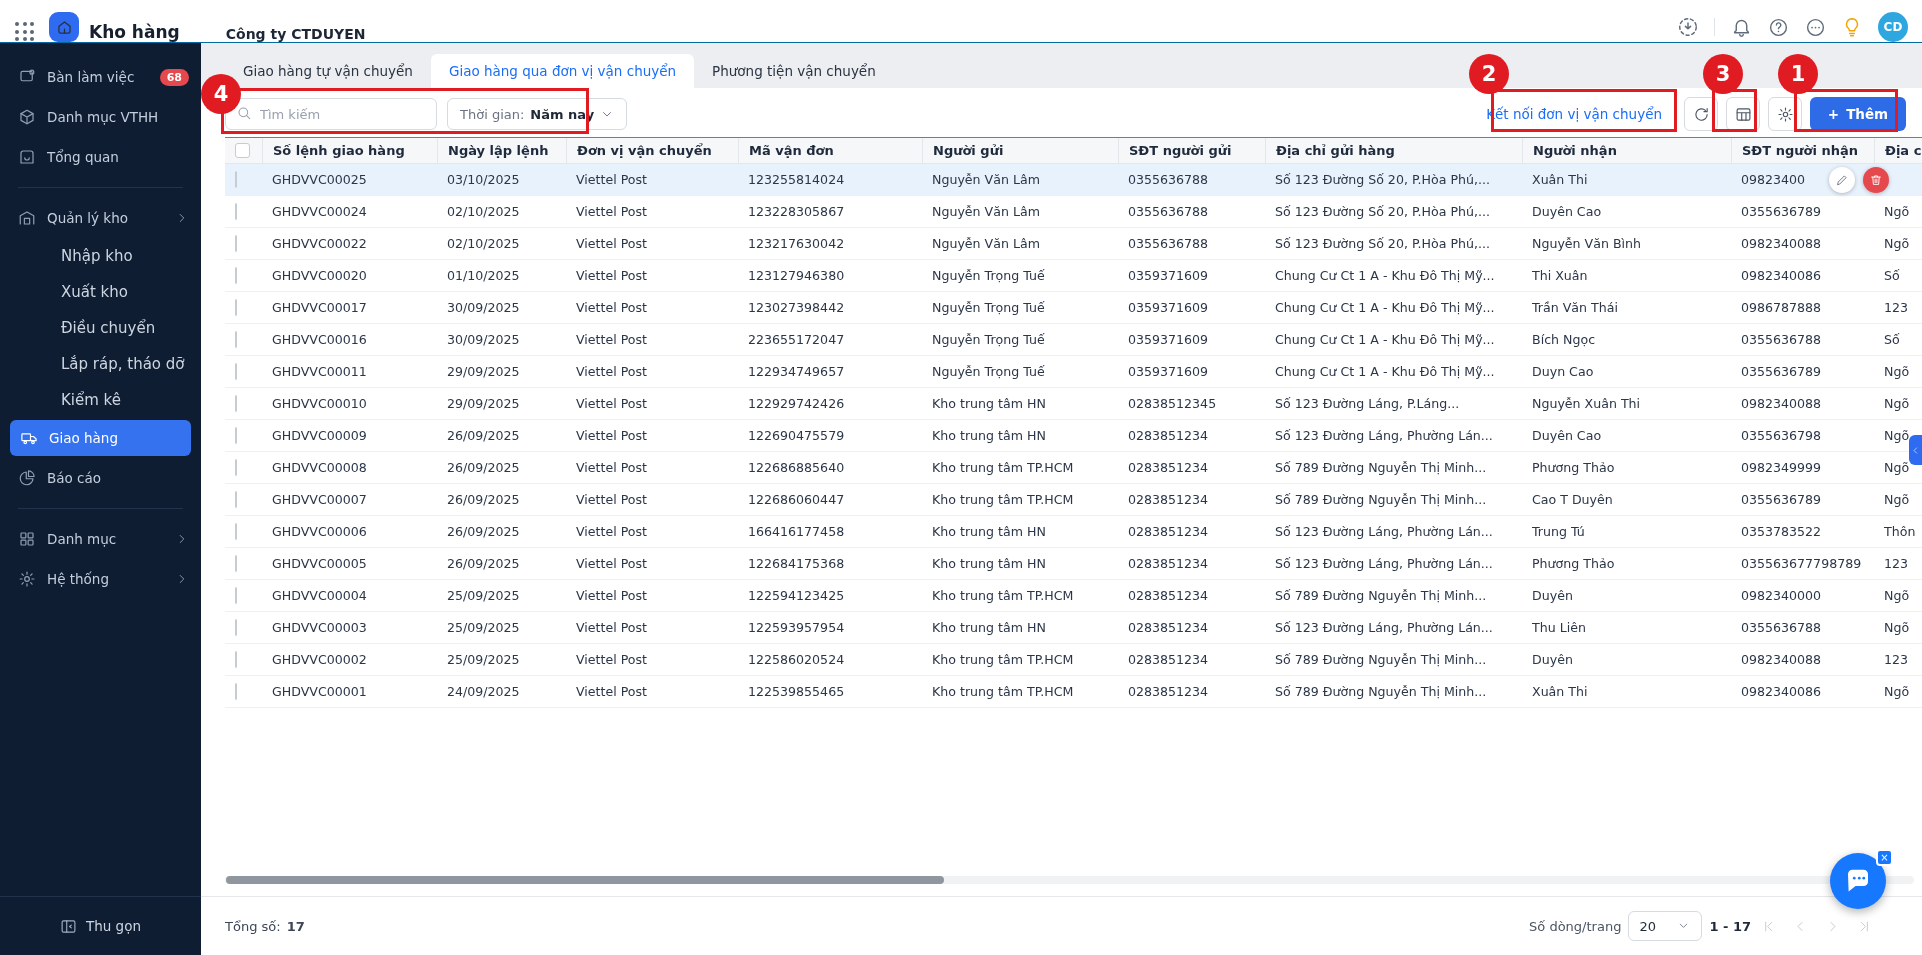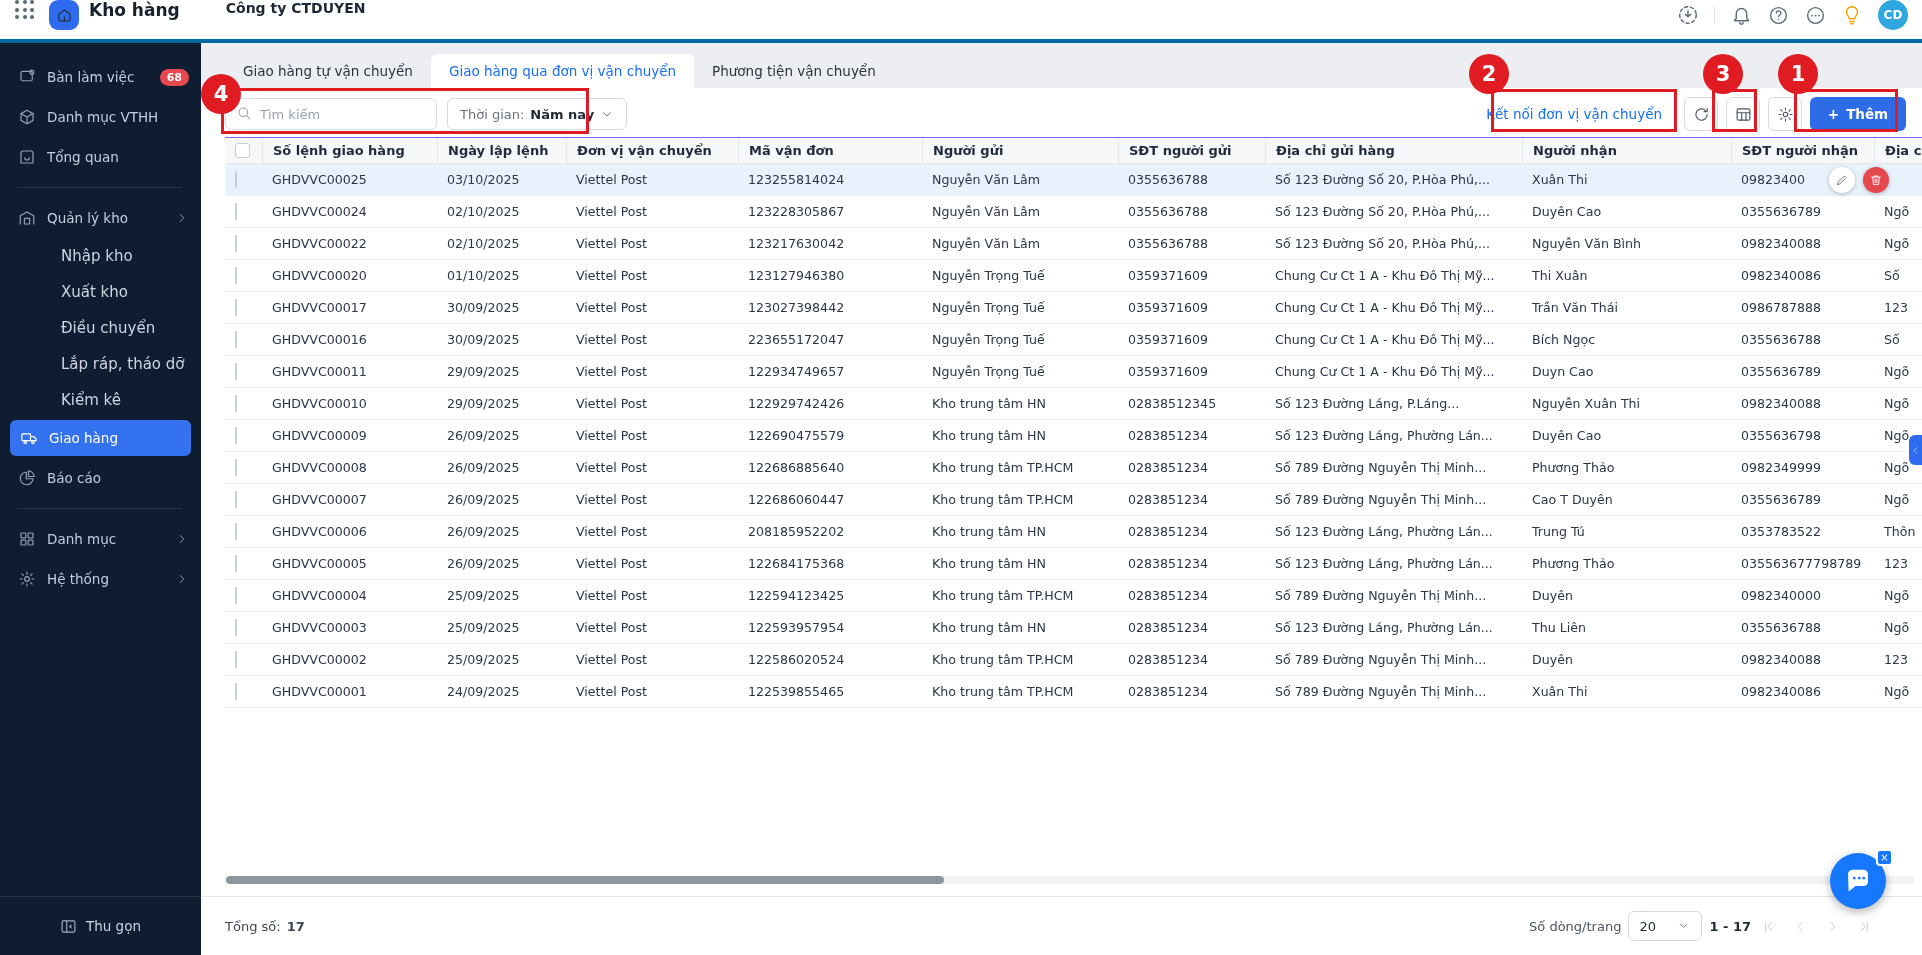--- a/index.html
+++ b/index.html
@@ -1,21 +1,21 @@
 <!DOCTYPE html>
 <html><head>
 <meta charset="utf-8">
 <style>
   * { margin:0; padding:0; box-sizing:border-box; }
   html,body { width:1922px; height:955px; }
   body { font-family:"DejaVu Sans","Liberation Sans",sans-serif; background:#eceef1; color:#27303f; font-size:13px; overflow:hidden; }
   #stage { position:relative; width:1922px; height:955px; background:#eceef1; }
 
   
-  .topbar { position:absolute; top:0; left:0; width:1922px; height:43px; background:#fff; border-bottom:4px solid #0369a1; display:flex; align-items:flex-start; z-index:20; }
+  .topbar { position:absolute; top:0; left:0; width:1922px; height:43px; background:#fff; border-bottom:1px solid #0369a1; display:flex; align-items:flex-end; z-index:20; }
   .apps-grid { width:20px; height:20px; margin-left:15px; display:grid; grid-template-columns:repeat(3,1fr); gap:3px; }
   .apps-grid i { width:4px; height:4px; border-radius:50%; background:#5b6775; }
   .logo { width:30px; height:30px; border-radius:9px; background:#2f6bf0; margin-left:14px; display:flex; align-items:center; justify-content:center; }
   .app-title { font-size:17px; font-weight:bold; color:#16202e; margin-left:10px; }
   .company { font-size:14px; font-weight:bold; color:#1d2736; margin-left:46px; }
   .topbar-right { margin-left:auto; display:flex; align-items:center; gap:15px; padding-right:14px; color:#5f6b7a; }
   .tb-ico { width:22px; height:22px; display:flex; align-items:center; justify-content:center; cursor:pointer; }
   .tb-divider { width:1px; height:18px; background:#e0e3e8; }
   .tb-ico.idea { color:#f5a406; }
   .avatar { width:30px; height:30px; border-radius:50%; background:#2ea7e0; color:#fff; font-size:12px; font-weight:bold; display:flex; align-items:center; justify-content:center; }
@@ -504,21 +504,21 @@
               <div class="td">Số 789 Đường Nguyễn Thị Minh...</div>
               <div class="td">Cao T Duyên</div>
               <div class="td">0355636789</div>
               <div class="td">Ngõ</div>
             </div>
             <div class="tr">
               <div><span class="cb"></span></div>
               <div class="td">GHDVVC00006</div>
               <div class="td">26/09/2025</div>
               <div class="td">Viettel Post</div>
-              <div class="td">208185952202</div>
+              <div class="td">166416177458</div>
               <div class="td">Kho trung tâm HN</div>
               <div class="td">0283851234</div>
               <div class="td">Số 123 Đường Láng, Phường Lán...</div>
               <div class="td">Trung Tú</div>
               <div class="td">0353783522</div>
               <div class="td">Thôn</div>
             </div>
             <div class="tr">
               <div><span class="cb"></span></div>
               <div class="td">GHDVVC00005</div>

